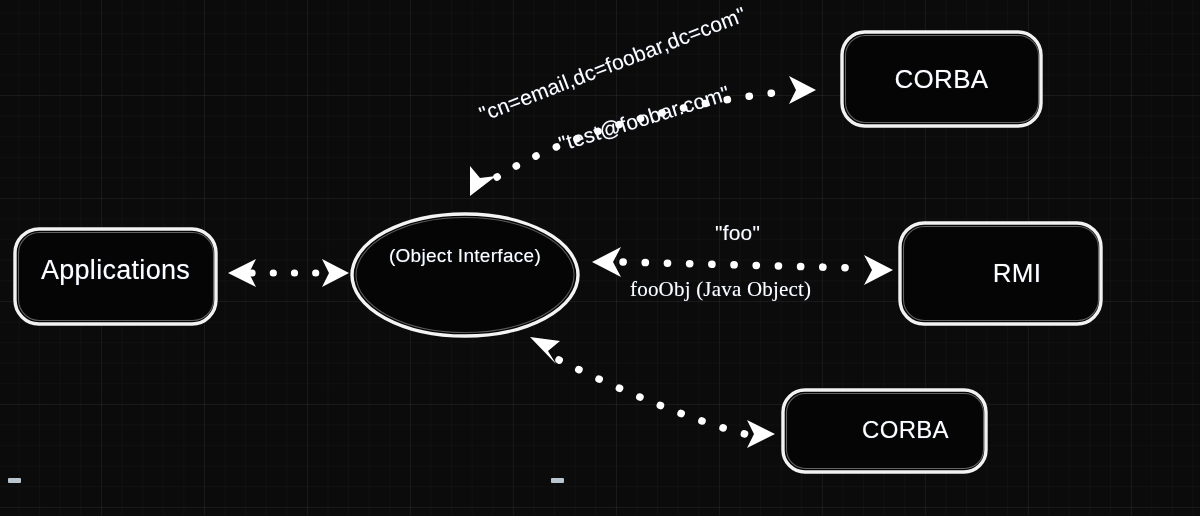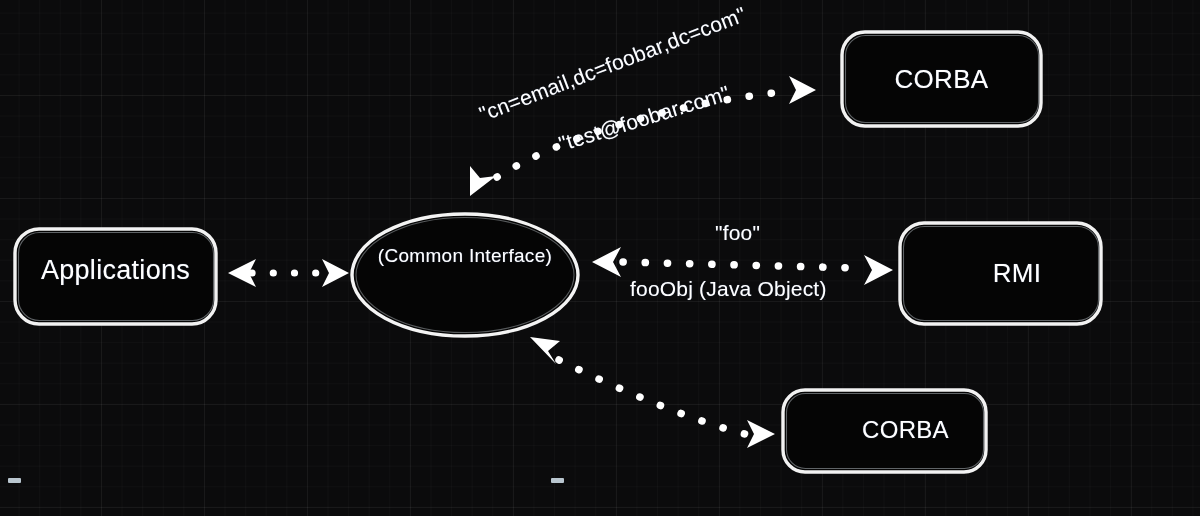--- a/index.html
+++ b/index.html
@@ -124,36 +124,36 @@
 
       <path d="M 530 337 L 560 341 L 548 351 L 556 364 Z" fill="#ffffff"></path>
 
       <path d="M 775 434 L 747 420 L 754 434 L 747 448 Z" fill="#ffffff"></path>
     </g>
   </svg>
 
   <div class="node-label" style="left:14px; top:253px; width:203px; font-size:27px; line-height:34px;">Applications</div>
 
   <div style="position:absolute; left:352px; top:243px; width:226px; text-align:center; pointer-events:none;">
-    <div class="node-label" style="position:static; font-size:19px; line-height:26px;">(Common Interface)</div>
+    <div class="node-label" style="position:static; font-size:19px; line-height:26px;">(Object Interface)</div>
   </div>
 
   <div class="node-label" style="left:841px; top:63px; width:201px; font-size:26px; line-height:33px;">CORBA</div>
 
   <div class="node-label" style="left:899px; top:257px; width:236px; font-size:26px; line-height:33px;">RMI</div>
 
   <div class="node-label" style="left:782px; top:414px; width:247px; font-size:24px; line-height:32px;">CORBA</div>
 
   <div class="edge-label" style="left:476px; top:104px; font-size:21px; transform:rotate(-21deg); transform-origin:left top;">"cn=email,dc=foobar,dc=com"</div>
 
   <div class="edge-label" style="left:556px; top:133px; font-size:21px; transform:rotate(-17deg); transform-origin:left top;">"test@foobar.com"</div>
 
   <div class="edge-label" style="left:715px; top:221px; font-size:21px;">"foo"</div>
 
-  <div class="edge-label" style="left:630px; top:277px; font-size:21px;">fooObj (Java Object)</div>
+  <div class="edge-label" style="left:630px; top:277px; font-size:21px;font-family:Liberation Serif, serif;">fooObj (Java Object)</div>
 
   <div class="tick-mark" style="left:8px; top:478px; width:13px; height:5px;"></div>
   <div class="tick-mark" style="left:551px; top:478px; width:13px; height:5px;"></div>
 
   <div class="hit" style="left:14px; top:228px; width:203px; height:97px;"></div>
   <div class="hit" style="left:352px; top:214px; width:226px; height:122px; border-radius:50%;"></div>
   <div class="hit" style="left:841px; top:31px; width:201px; height:96px;"></div>
   <div class="hit" style="left:899px; top:222px; width:203px; height:103px;"></div>
   <div class="hit" style="left:782px; top:389px; width:205px; height:84px;"></div>
 

